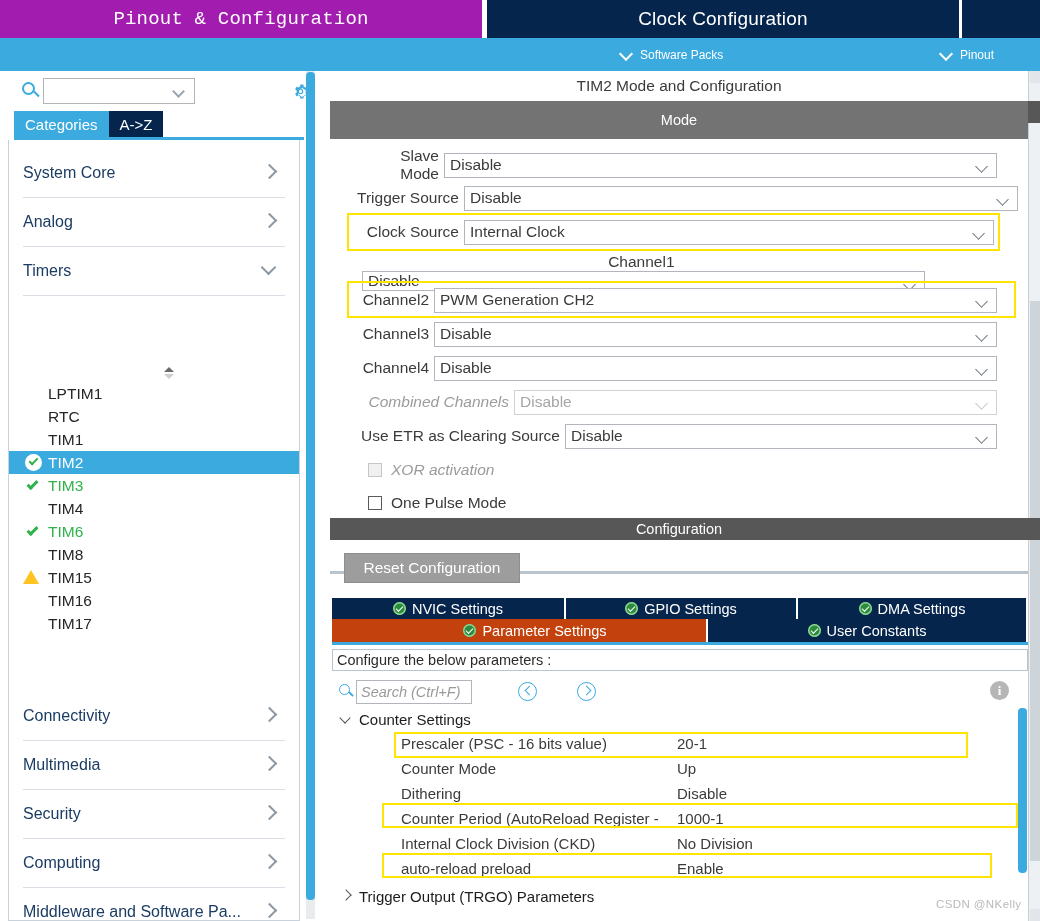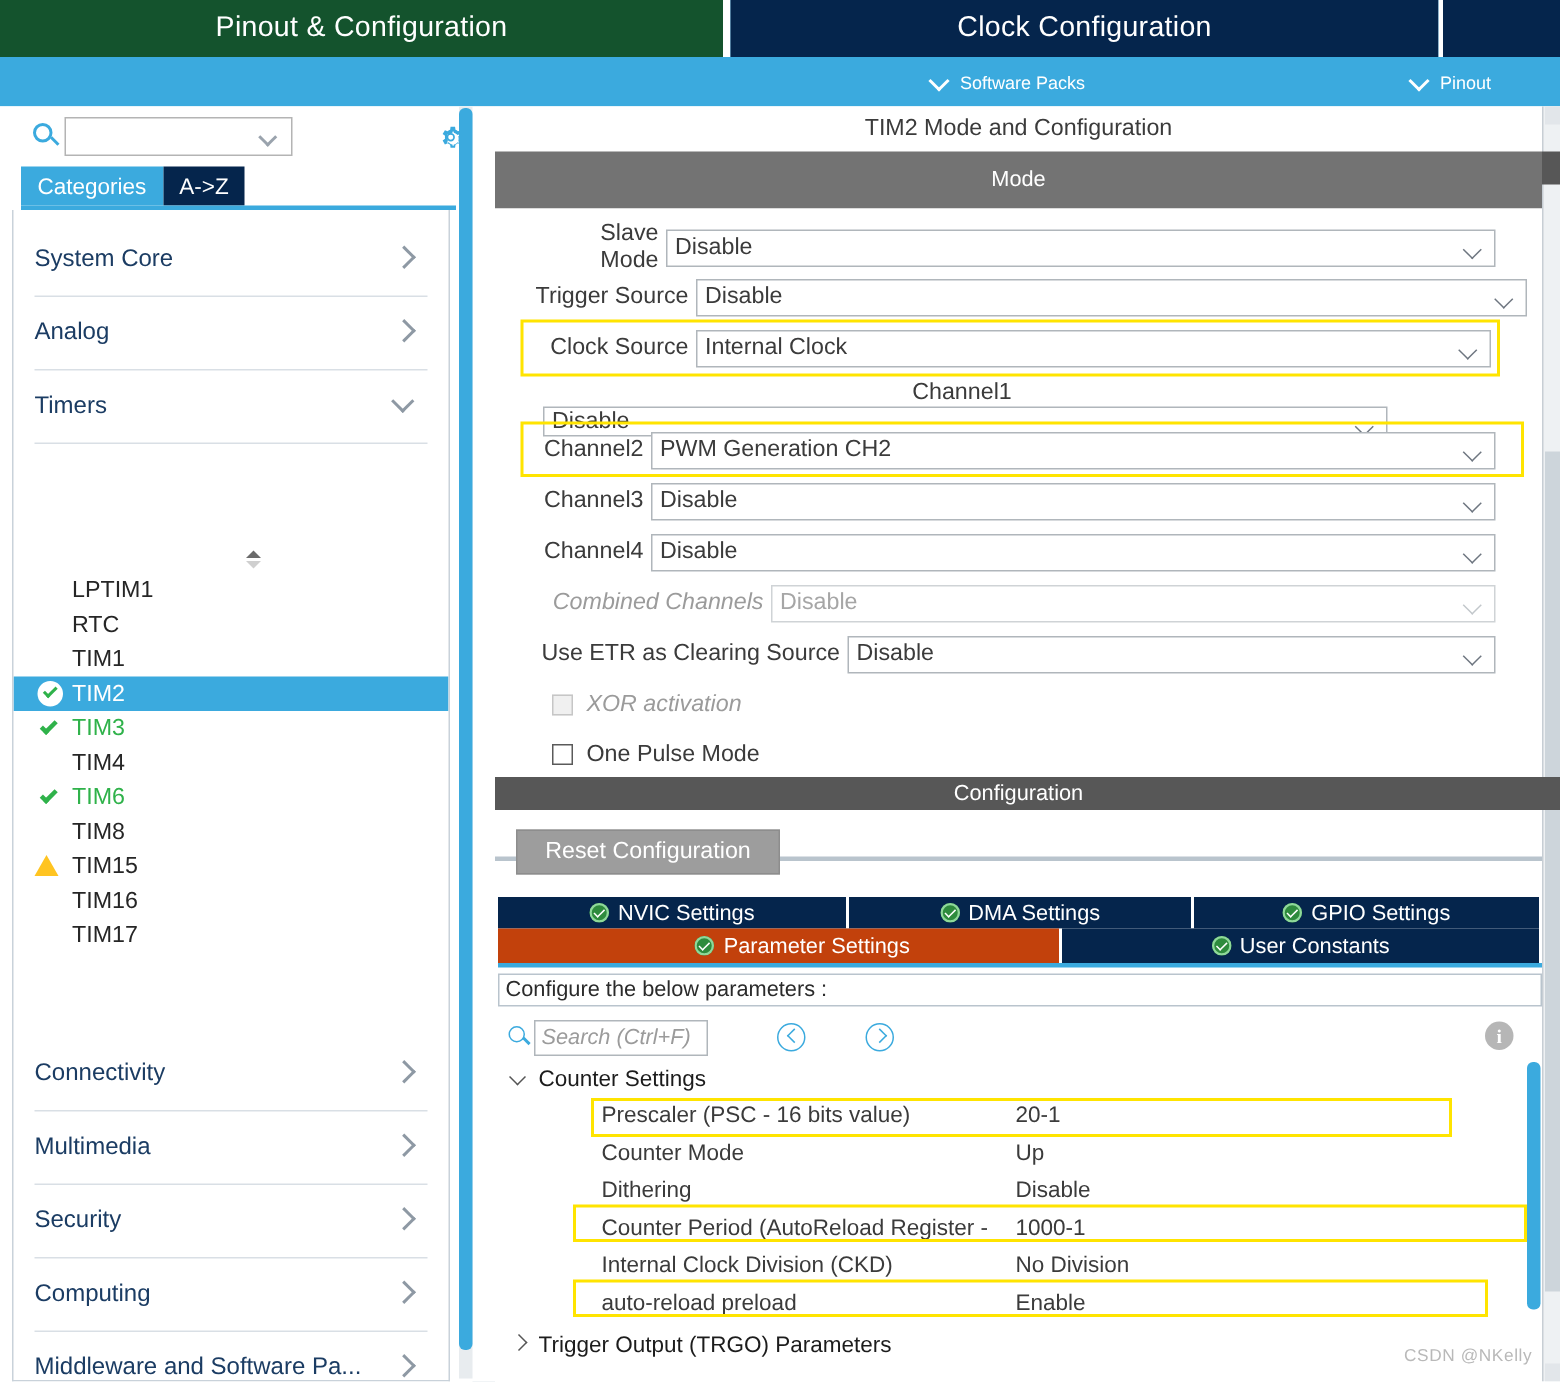--- a/index.html
+++ b/index.html
@@ -8,21 +8,21 @@
     font-family: "Liberation Sans", sans-serif;
     background: #ffffff;
     overflow: hidden;
   }
   #app { position: relative; width: 1040px; height: 921px; }
 
   
   .topbar { position:absolute; left:0; top:0; width:1040px; height:38px; background:#3BAADE; display:flex; }
   .toptab { height:38px; display:flex; align-items:center; justify-content:center;
             color:#ffffff; font-size:19px; letter-spacing:.2px; }
-  .toptab.active { background:#14532d; }
+  .toptab.active { background:#a21caf;font-family:Liberation Mono, monospace; }
   .toptab.inactive { background:#05254C; }
   .tab-pinout-config { width:482px; }
   .tab-sep { width:5px; background:#ffffff; height:38px; }
   .tab-clock { width:472px; }
   .tab-sep2 { width:3px; background:#ffffff; height:38px; }
   .tab-right { flex:1 1 auto; background:#05254C; }
 
   
   .subbar { position:absolute; left:0; top:38px; width:1040px; height:33px; background:#3BAADE; }
   .subitem { position:absolute; top:0; height:33px; display:flex; align-items:center; gap:7px;
@@ -436,27 +436,27 @@
 
     <div class="resetbtn">
       <span>Reset Configuration</span>
     </div>
 
     <div class="tabrow1">
       <div class="ctab" style="width:232px;">
         <span class="greenchk"></span>
         <span>NVIC Settings</span>
       </div>
+      <div class="ctab" style="width:232px;">
+        <span class="greenchk"></span>
+        <span>GPIO Settings</span>
+      </div>
       <div class="ctab" style="width:230px;">
         <span class="greenchk"></span>
         <span>DMA Settings</span>
-      </div>
-      <div class="ctab" style="width:232px;">
-        <span class="greenchk"></span>
-        <span>GPIO Settings</span>
       </div>
     </div>
 
     <div class="tabrow2">
       <div class="ctab on" style="width:374px;">
         <span class="greenchk"></span>
         <span>Parameter Settings</span>
       </div>
       <div class="ctab" style="width:320px;">
         <span class="greenchk"></span>

